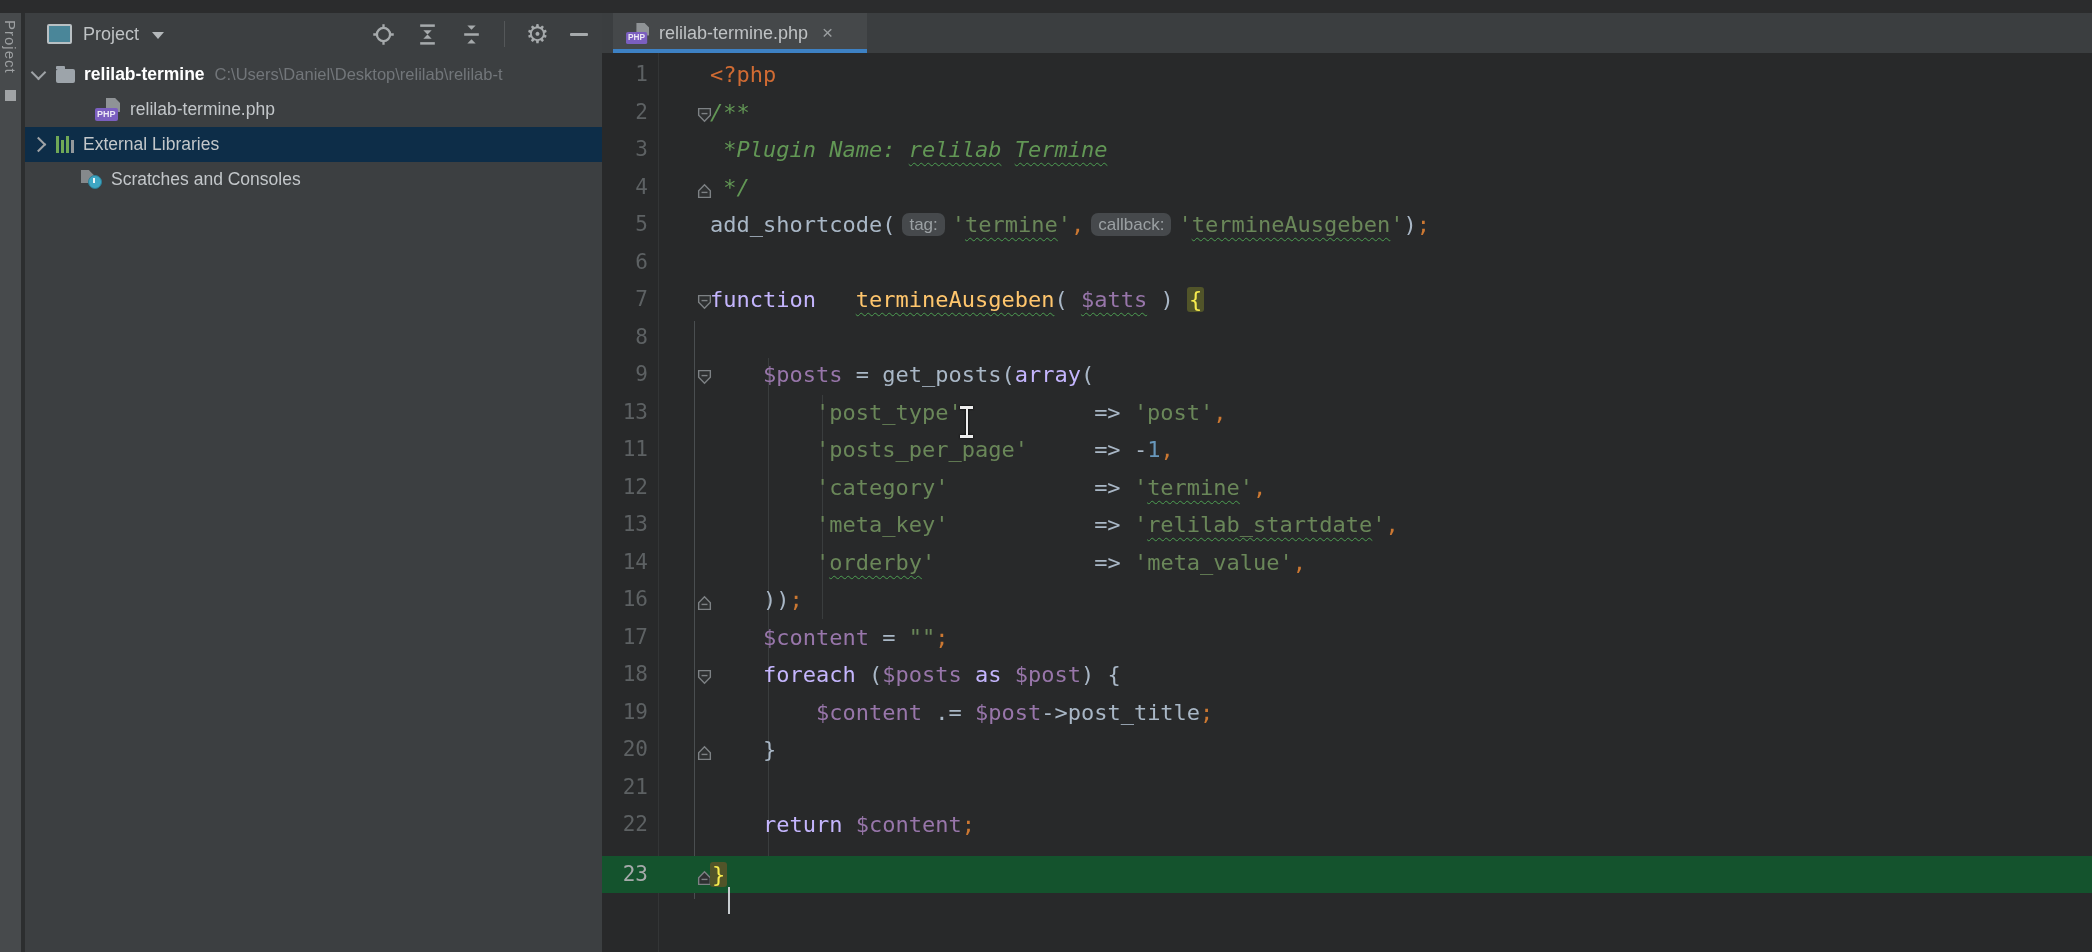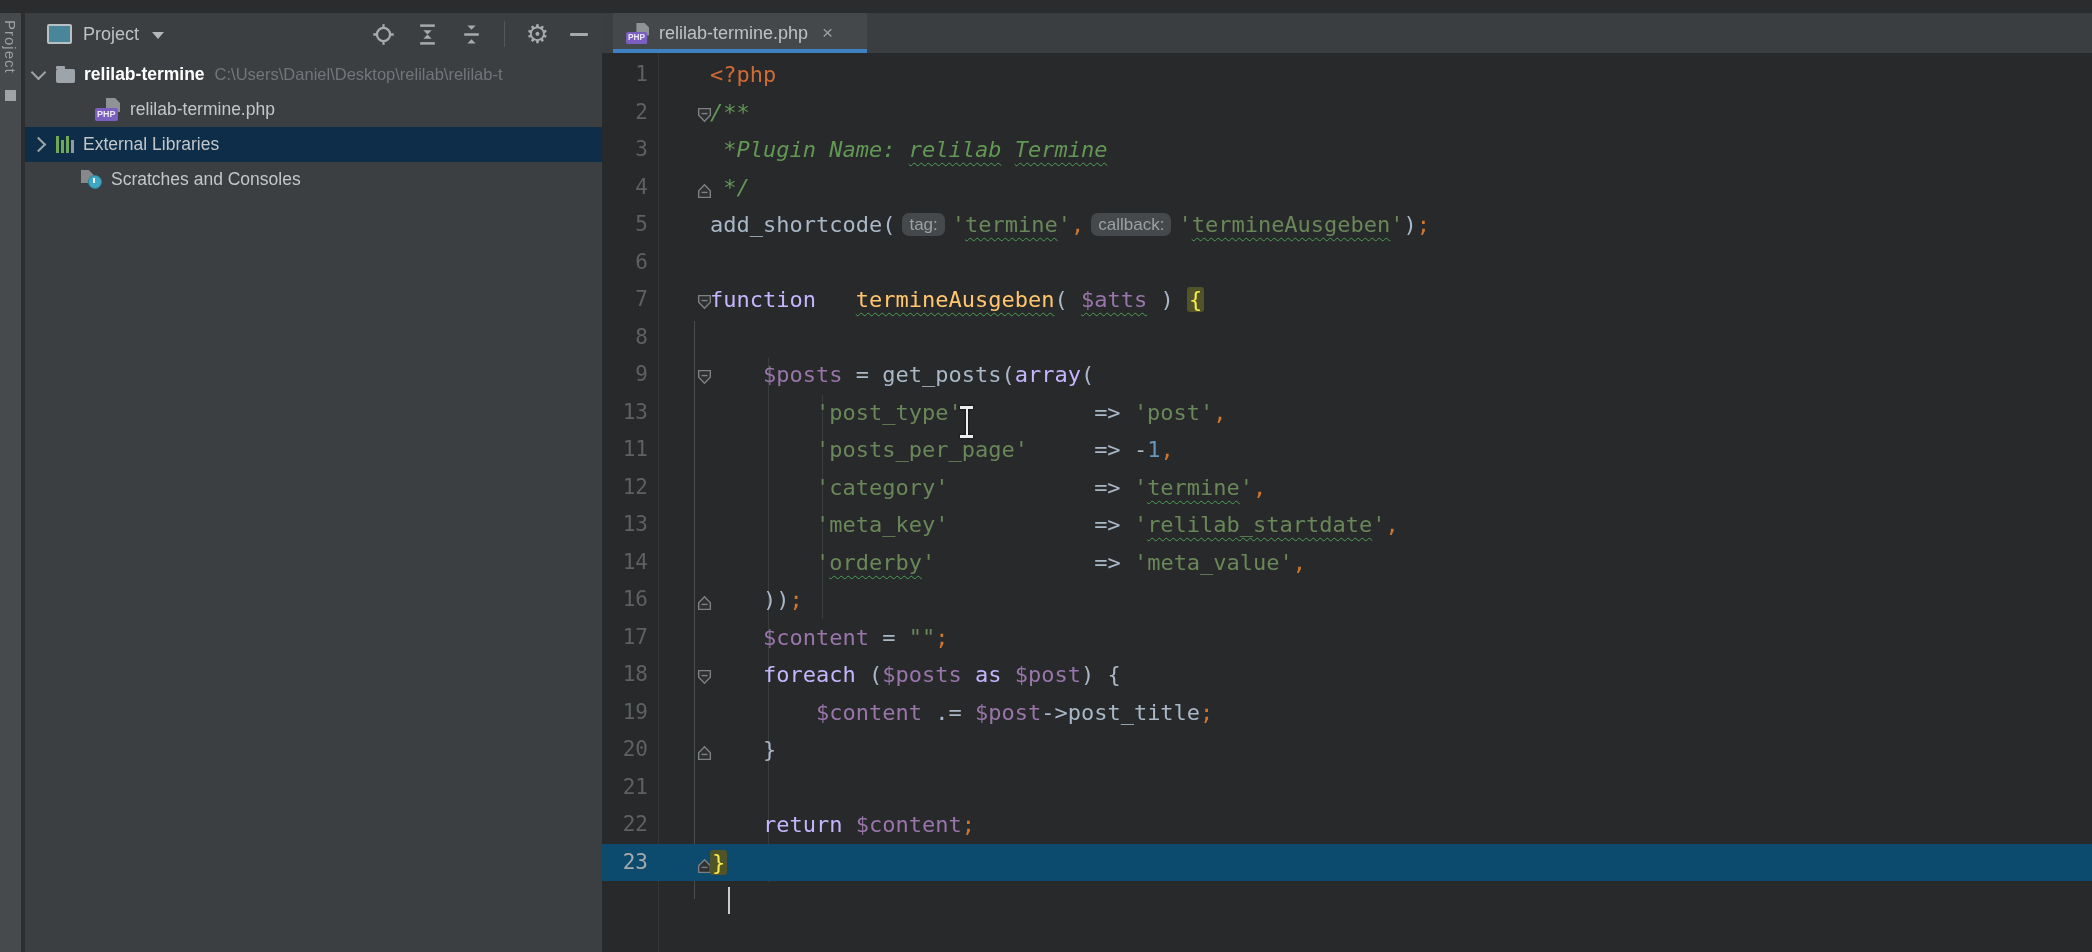--- a/index.html
+++ b/index.html
@@ -62,21 +62,21 @@
   
   .editor{position:absolute;left:602px;top:53px;right:0;bottom:0;background:#28292a;
           font-family:"DejaVu Sans Mono","Liberation Mono",monospace;font-size:22px;}
   .gutter-sep{position:absolute;left:56px;top:0;bottom:0;width:1px;background:#333536;}
   .scope-line{position:absolute;left:92px;top:268px;height:578px;width:1px;background:#4a4e50;}
   .iguide{position:absolute;width:1px;background:#3a3d3e;}
   .iguide.g1{left:166px;top:305px;height:524px;}
   .iguide.g2{left:220px;top:342px;height:224px;}
   .lines{position:relative;padding-top:3px;}
   .line{position:relative;height:37.5px;white-space:pre;}
-  .line.current{background:#0c4a6e;}
+  .line.current{background:#14532d;margin-top:12px;}
   .num{position:absolute;left:0;top:0;width:46px;text-align:right;color:#5d6163;font-size:21px;line-height:37.5px;}
   .line.current .num{color:#a6aaab;}
   .fold{position:absolute;left:94px;top:10px;width:17px;height:17px;}
   .code{position:absolute;left:108px;top:0;line-height:37.5px;}
   .c-tag{color:#d06b33;}
   .c-com{color:#629755;font-style:italic;}
   .c-pl{color:#a9b7c6;}
   .c-kw{color:#c4b5fd;}
   .c-fn{color:#ffc66d;}
   .c-v{color:#9876aa;}

